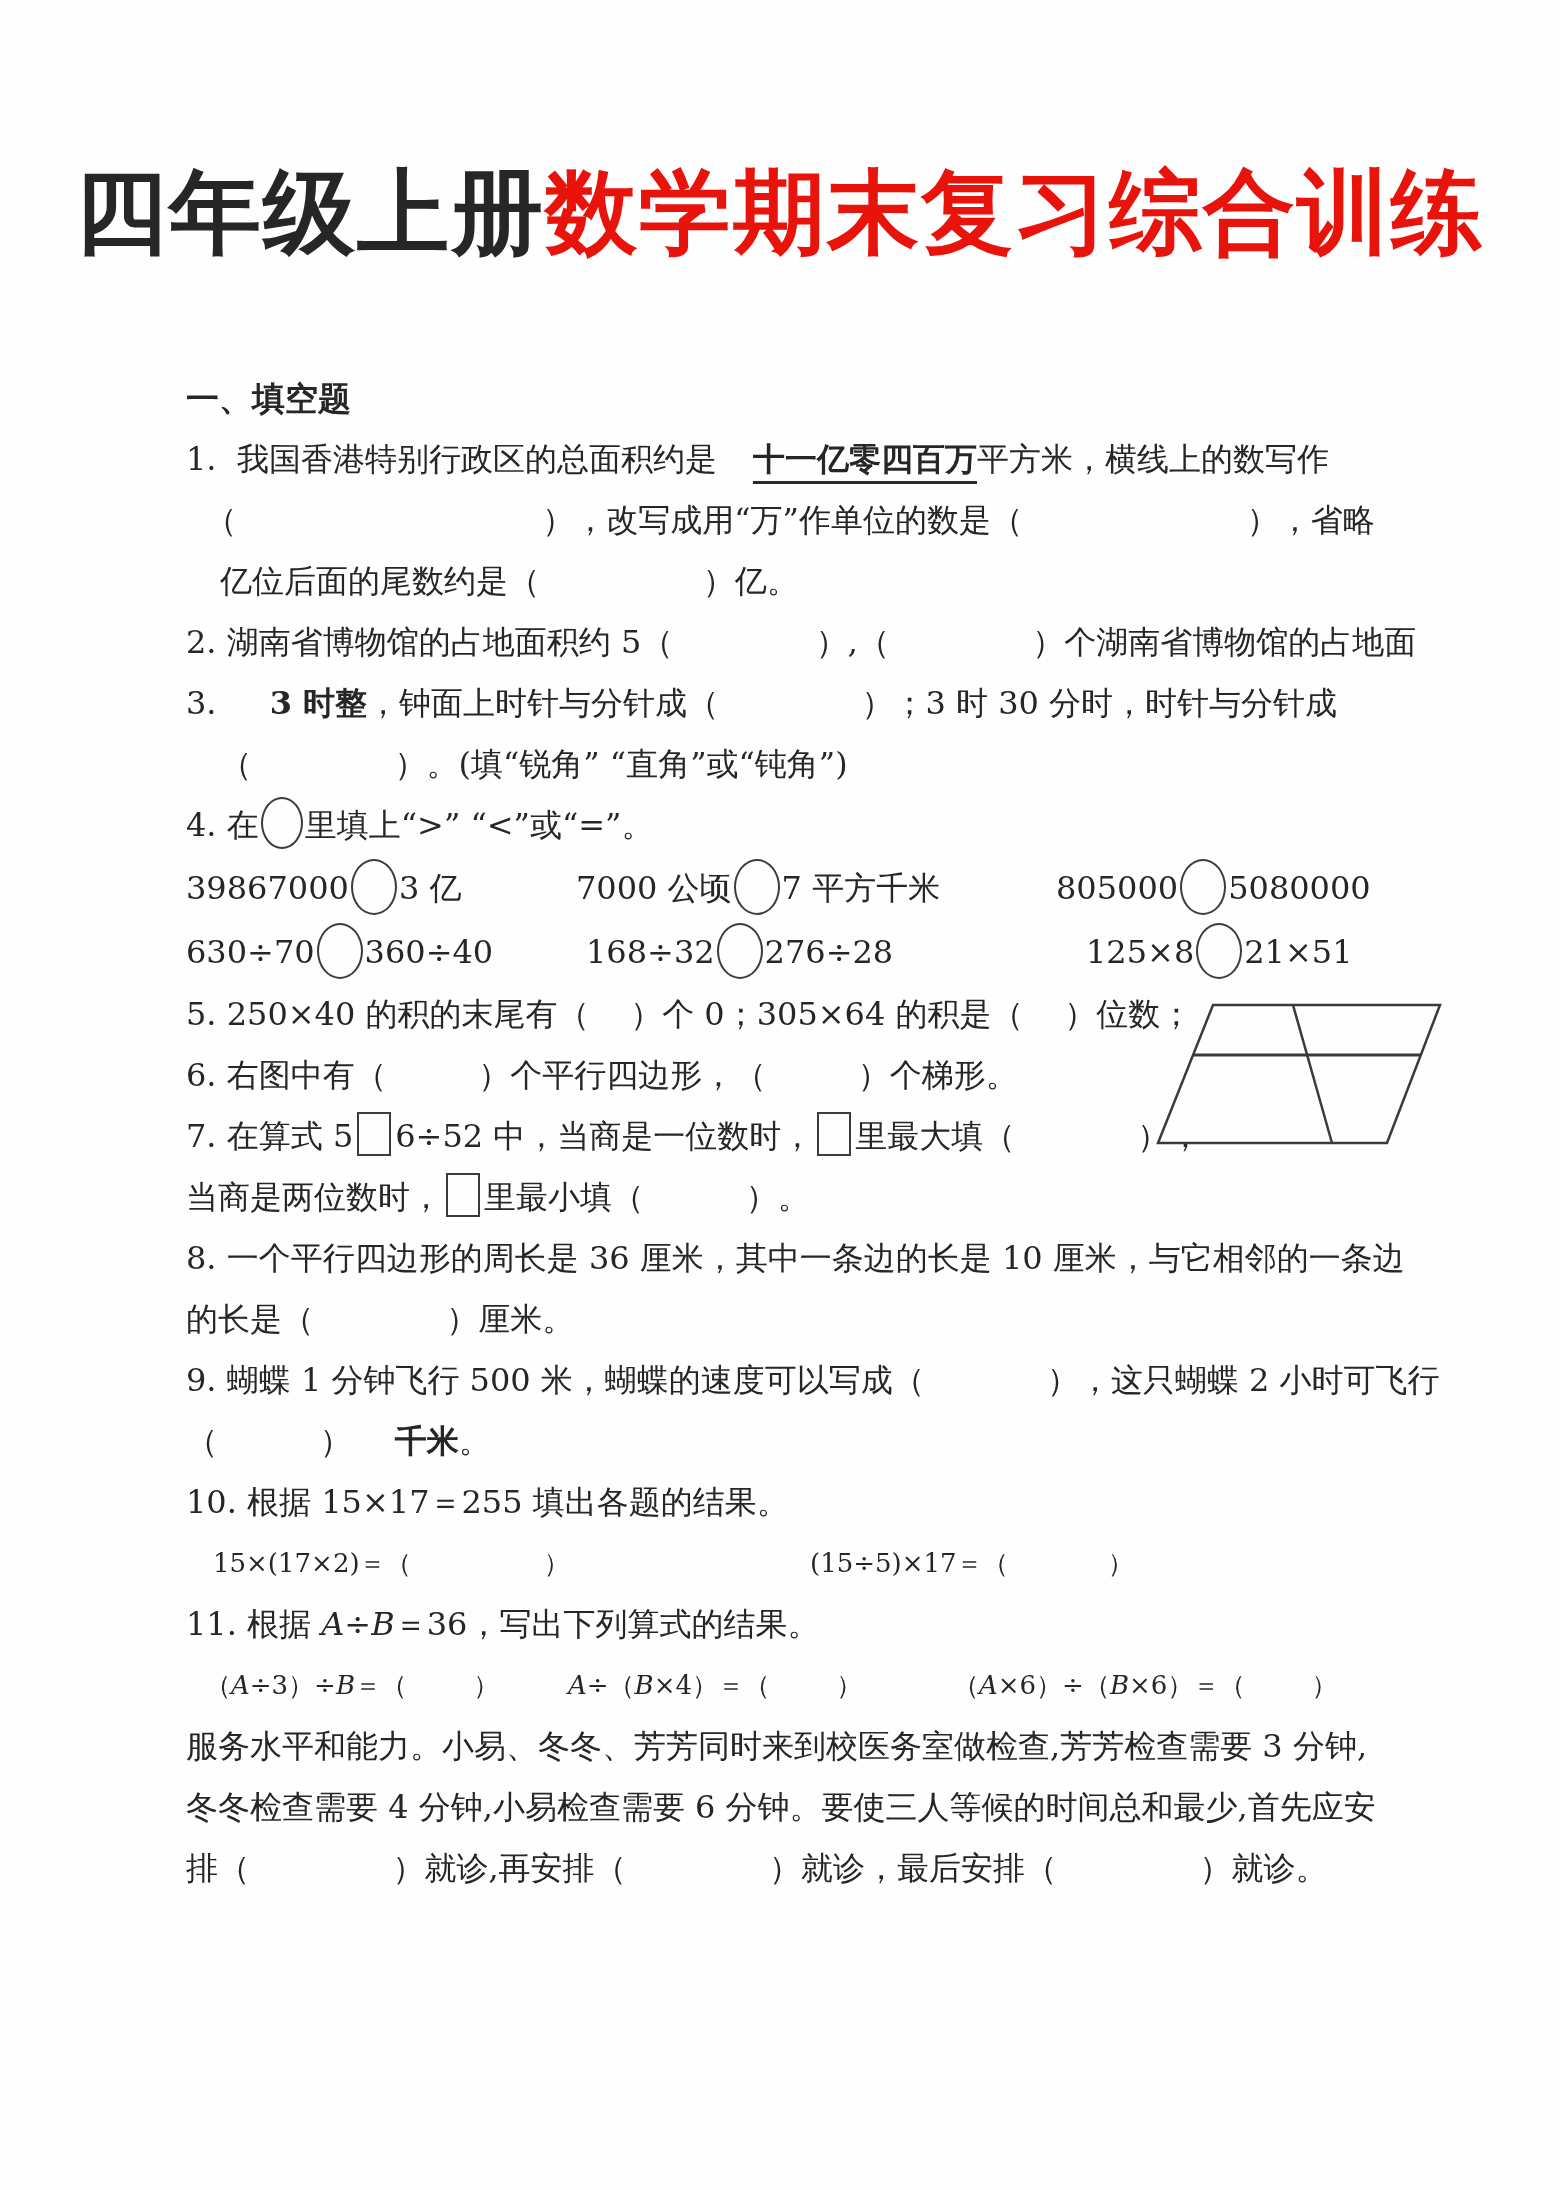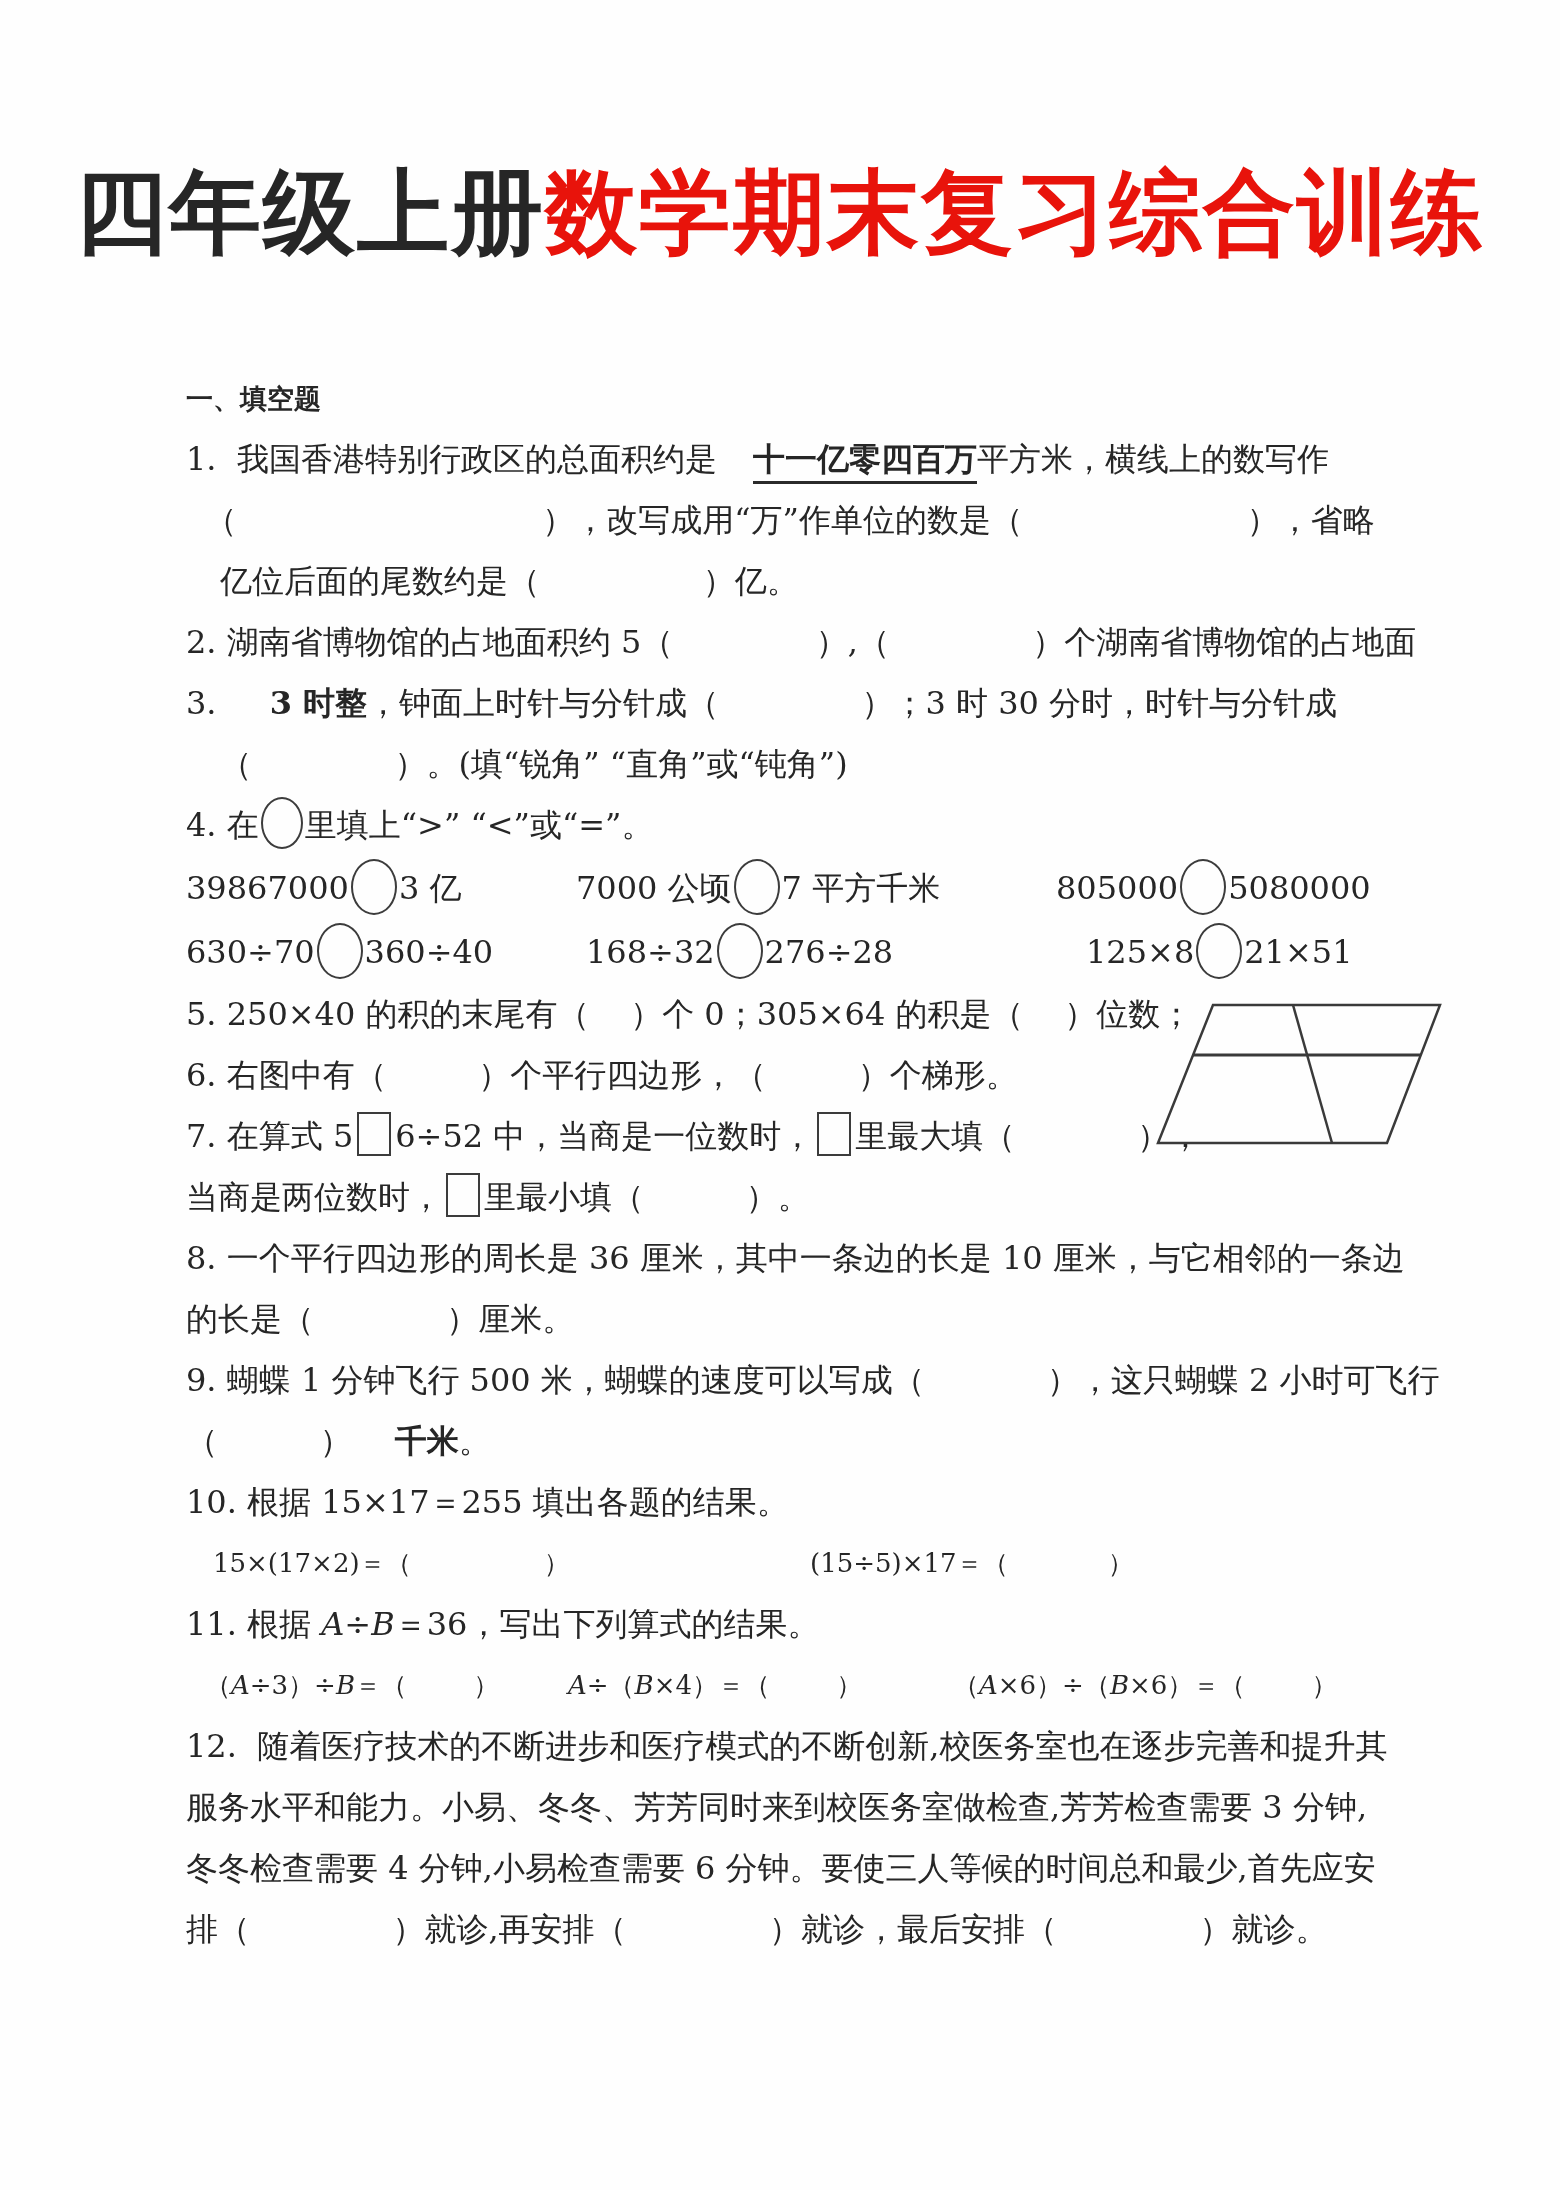--- a/index.html
+++ b/index.html
@@ -20,21 +20,21 @@
     font-family:"DejaVu Sans","Liberation Sans",sans-serif;
     letter-spacing:2px;
     white-space:pre;
   }
   .content{margin-left:186px;margin-top:100px;}
   .line{
     height:61px;line-height:61px;
     font-size:32px;
     white-space:pre;
   }
-  .sec{font-weight:bold;font-size:27px;}
+  .sec{font-weight:bold;font-size:33px;}
   .ind-a{padding-left:19px;}
   .ind-b{padding-left:34px;}
   .seg-b{font-weight:bold;margin-left:43px;}
   .seg-bu{font-weight:bold;border-bottom:3px solid #2a2a2a;padding-bottom:3px;margin-left:36px;}
   .seg-i{font-style:italic;}
   
   .circ{
     display:inline-block;width:46px;height:56px;
     border:2.5px solid #3c3c3c;border-radius:50%;
     vertical-align:-16px;margin:0 2px;box-sizing:border-box;
@@ -109,21 +109,20 @@
       <span class="eq q10-e2">(15÷5)×17＝（            ）</span>
     </div>
 
     <div class="line"><span>11. 根据 </span><span class="seg-i">A</span><span>÷</span><span class="seg-i">B</span><span>＝36，写出下列算式的结果。</span></div>
     <div class="eq-row">
       <span class="eq q11-e1"><span>（</span><span class="seg-i">A</span><span>÷3）÷</span><span class="seg-i">B</span><span>＝（        ）</span></span>
       <span class="eq q11-e2"><span class="seg-i">A</span><span>÷（</span><span class="seg-i">B</span><span>×4）＝（        ）</span></span>
       <span class="eq q11-e3"><span>（</span><span class="seg-i">A</span><span>×6）÷（</span><span class="seg-i">B</span><span>×6）＝（        ）</span></span>
     </div>
 
-    <div class="line">12.  随着医疗技术的不断进步和医疗模式的不断创新,校医务室也在逐步完善和提升其</div>
     <div class="line">服务水平和能力。小易、冬冬、芳芳同时来到校医务室做检查,芳芳检查需要 3 分钟,</div>
     <div class="line">冬冬检查需要 4 分钟,小易检查需要 6 分钟。要使三人等候的时间总和最少,首先应安</div>
     <div class="line">排（              ）就诊,再安排（              ）就诊，最后安排（              ）就诊。</div>
 
   </div>
 
   <svg class="figure" width="390" height="160" viewBox="0 0 390 160">
     <polygon points="58,10 285,10 232,148 3,148" fill="none" stroke="#3a3a3a" stroke-width="2.5"></polygon>
     <line x1="38" y1="60" x2="266" y2="60" stroke="#3a3a3a" stroke-width="3"></line>
     <line x1="138" y1="10" x2="177" y2="148" stroke="#3a3a3a" stroke-width="2.5"></line>

